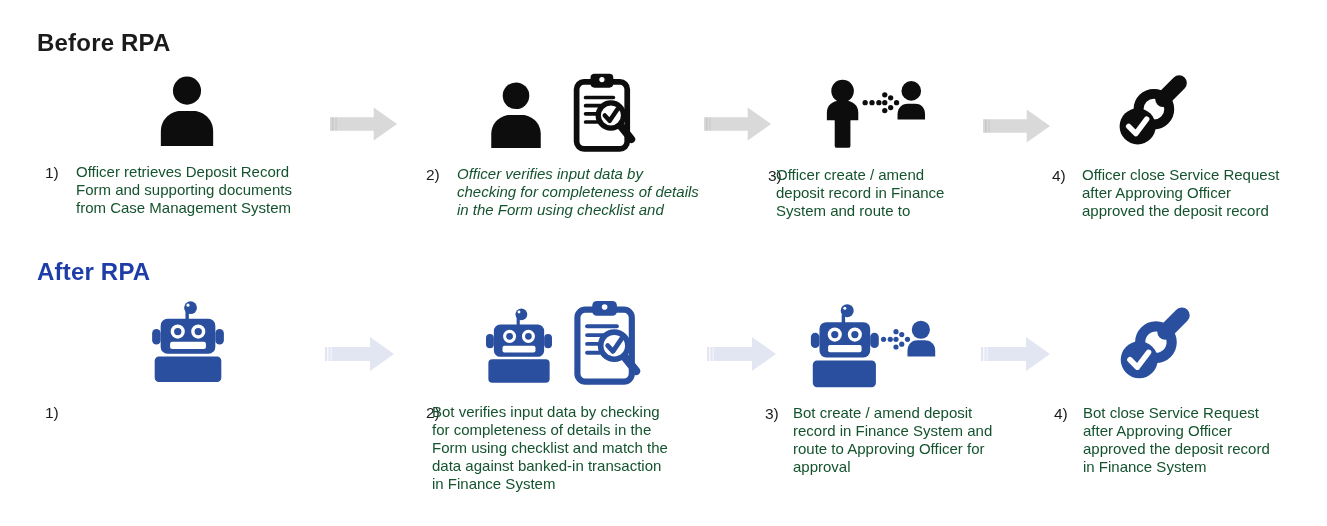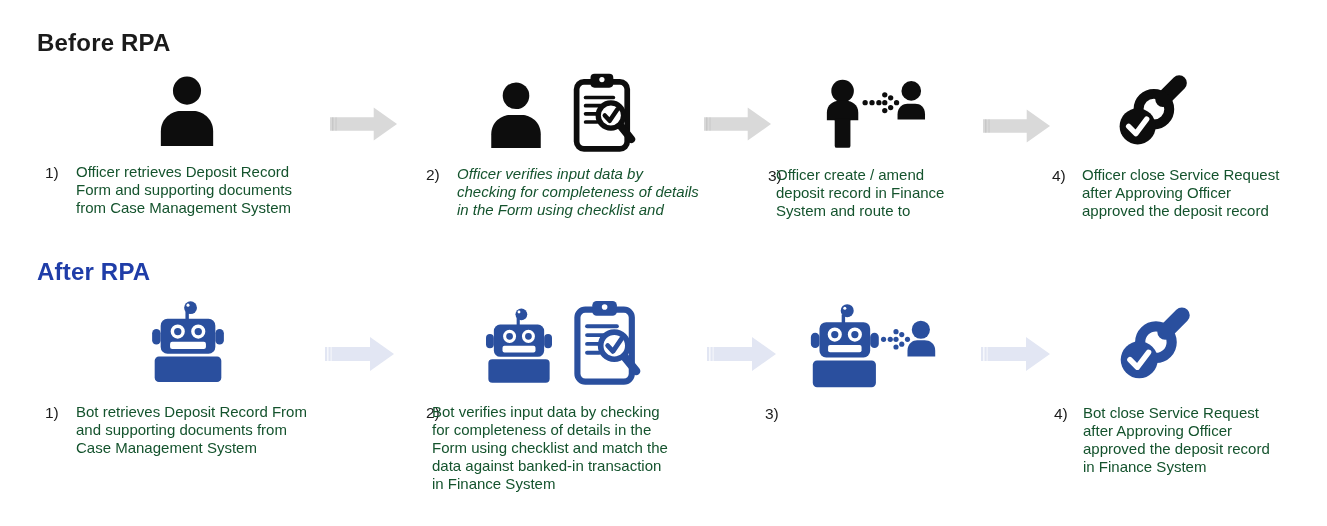--- a/index.html
+++ b/index.html
@@ -253,32 +253,33 @@
   <div class="abs icon-after" style="left:1114px; top:306px;">
     <svg width="82" height="76" viewBox="0 0 88 82">
       <line x1="55" y1="28" x2="73" y2="10" stroke="currentColor" stroke-width="17" stroke-linecap="round"></line>
       <circle cx="45" cy="39" r="17" fill="none" stroke="currentColor" stroke-width="11"></circle>
       <circle cx="27" cy="58" r="20" fill="currentColor"></circle>
       <path d="M17 58 L25 66 L37 50" stroke="#fff" stroke-width="6" fill="none" stroke-linecap="round" stroke-linejoin="round"></path>
     </svg>
   </div>
 
   <div class="abs step-num" style="left:45px;  top:403px;">1)</div>
-  <div class="abs step-text" style="left:76px;  top:403px;">Bot retrieves Deposit Record From
-and supporting documents from
-Case Management System</div>
 
   <div class="abs step-num" style="left:426px; top:403px;">2)</div>
   <div class="abs step-text" style="left:432px; top:403px;">Bot verifies input data by checking
 for completeness of details in the
 Form using checklist and match the
 data against banked-in transaction
 in Finance System</div>
 
   <div class="abs step-num" style="left:765px; top:404px;">3)</div>
+  <div class="abs step-text" style="left:793px; top:404px;">Bot create / amend deposit
+record in Finance System and
+route to Approving Officer for
+approval</div>
 
   <div class="abs step-num" style="left:1054px; top:404px;">4)</div>
   <div class="abs step-text" style="left:1083px; top:404px;">Bot close Service Request
 after Approving Officer
 approved the deposit record
 in Finance System</div>
 
 </div>
 
 </body></html>

